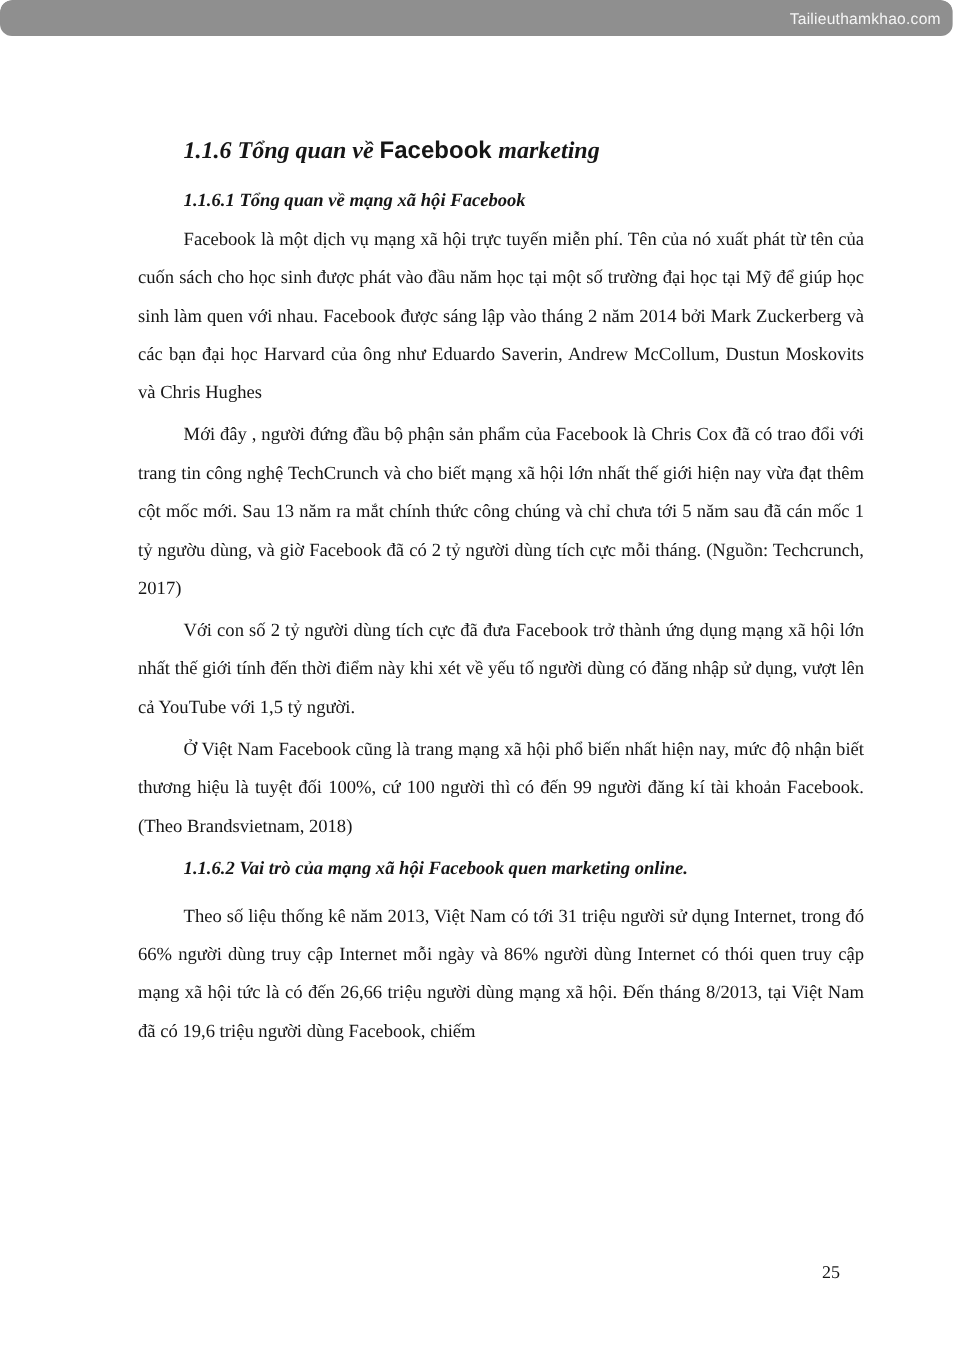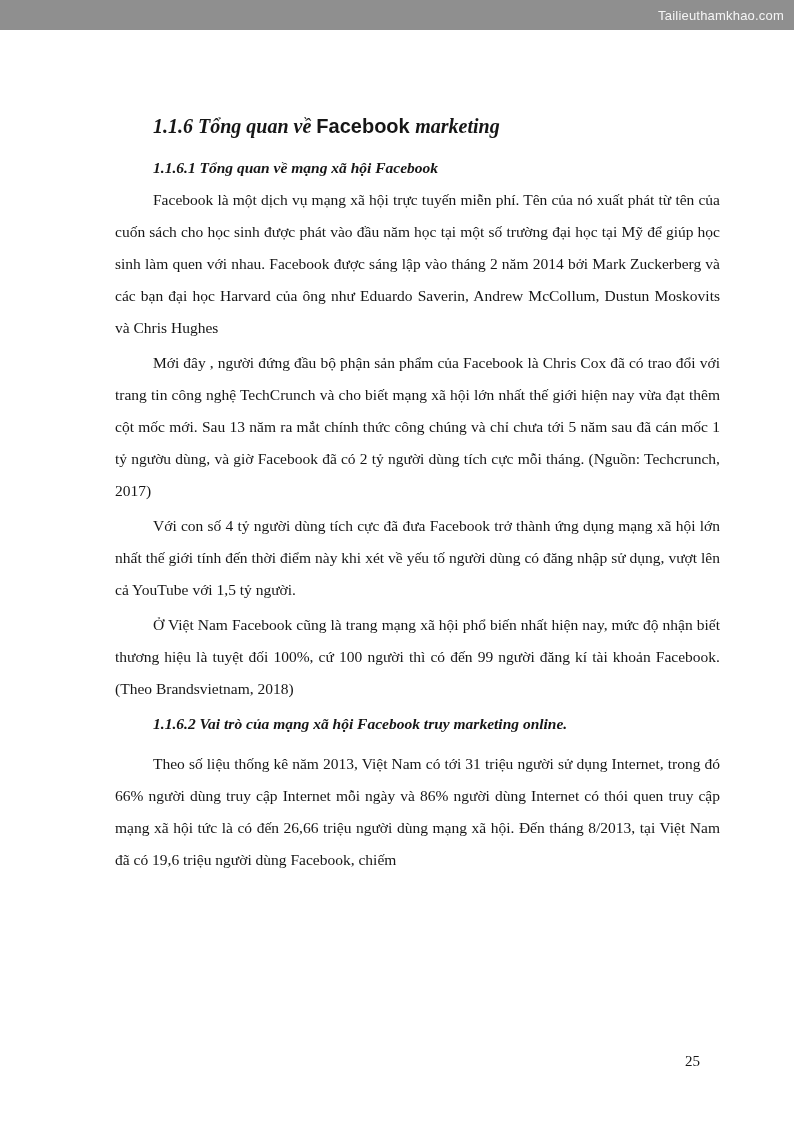--- a/index.html
+++ b/index.html
@@ -1,15 +1,15 @@
 <!DOCTYPE html>
 <html><head>
 <meta charset="utf-8">
 <style>
-  * { margin: 0; padding: 0; box-sizing: border-box; }
+  * { margin: 0; padding: 0; box-sizing: border-box; border-radius: 10px; }
   body {
     width: 794px;
     height: 1123px;
     background: #ffffff;
     font-family: "Liberation Serif", "DejaVu Serif", serif;
     color: #161616;
     position: relative;
     overflow: hidden;
   }
   .top-bar {
@@ -83,23 +83,23 @@
 
 
   <h3 class="heading-main"><span>1.1.6 Tổng quan về </span><span class="sans-word">Facebook </span><span>marketing</span></h3>
 
   <h4 class="heading-sub">1.1.6.1  Tổng quan về mạng xã hội Facebook</h4>
 
   <p class="para">Facebook là một dịch vụ mạng xã hội trực tuyến miễn phí. Tên của nó xuất phát từ tên của cuốn sách cho học sinh được phát vào đầu năm học tại một số trường đại học tại Mỹ để giúp học sinh làm quen với nhau. Facebook được sáng lập vào tháng 2 năm 2014 bởi  Mark Zuckerberg và các bạn đại học Harvard của ông như Eduardo Saverin, Andrew McCollum, Dustun Moskovits và Chris Hughes</p>
 
   <p class="para">Mới đây , người đứng đầu bộ phận sản phẩm của Facebook là Chris Cox đã có trao đổi với trang  tin công nghệ TechCrunch và cho biết mạng xã hội lớn nhất thế giới hiện nay vừa đạt thêm cột mốc mới. Sau 13 năm ra mắt chính thức công chúng và chỉ chưa tới 5 năm sau đã cán mốc 1 tỷ ngườu dùng, và giờ Facebook đã có 2 tỷ người dùng tích cực mỗi tháng. (Nguồn: Techcrunch, 2017)</p>
 
-  <p class="para">Với con số 4 tỷ người dùng tích cực đã đưa Facebook trở thành ứng dụng mạng xã hội lớn nhất thế giới tính đến thời điểm này khi xét về yếu tố người dùng có đăng nhập sử dụng, vượt lên cả YouTube với 1,5 tỷ người.</p>
+  <p class="para">Với con số 2 tỷ người dùng tích cực đã đưa Facebook trở thành ứng dụng mạng xã hội lớn nhất thế giới tính đến thời điểm này khi xét về yếu tố người dùng có đăng nhập sử dụng, vượt lên cả YouTube với 1,5 tỷ người.</p>
 
   <p class="para">Ở Việt Nam Facebook cũng là trang mạng xã hội phổ biến nhất hiện nay, mức độ nhận biết thương hiệu là tuyệt đối 100%, cứ 100 người thì có đến 99 người đăng kí tài khoản Facebook. (Theo Brandsvietnam, 2018)</p>
 
-  <h4 class="heading-sub with-gap-below">1.1.6.2  Vai trò của mạng xã hội Facebook truy marketing online.</h4>
+  <h4 class="heading-sub with-gap-below">1.1.6.2  Vai trò của mạng xã hội Facebook quen marketing online.</h4>
 
   <p class="para">Theo số liệu thống kê năm 2013, Việt Nam có tới 31 triệu người sử dụng Internet, trong đó 66% người dùng truy cập Internet mỗi ngày và 86% người dùng Internet có thói quen truy cập mạng xã hội tức là có đến 26,66 triệu người dùng mạng xã hội. Đến tháng 8/2013, tại Việt Nam đã có 19,6 triệu người dùng Facebook, chiếm</p>
 
 </div>
 
 <div class="page-number">25</div>
 
 </body></html>

